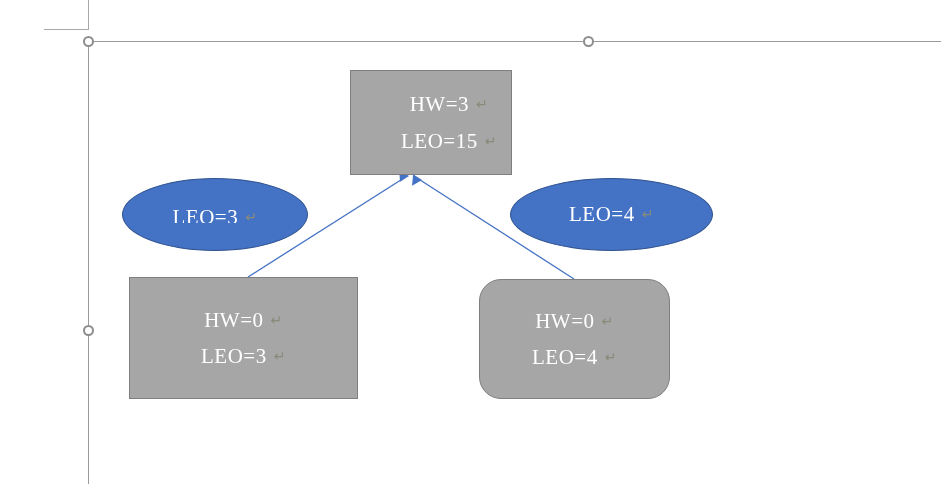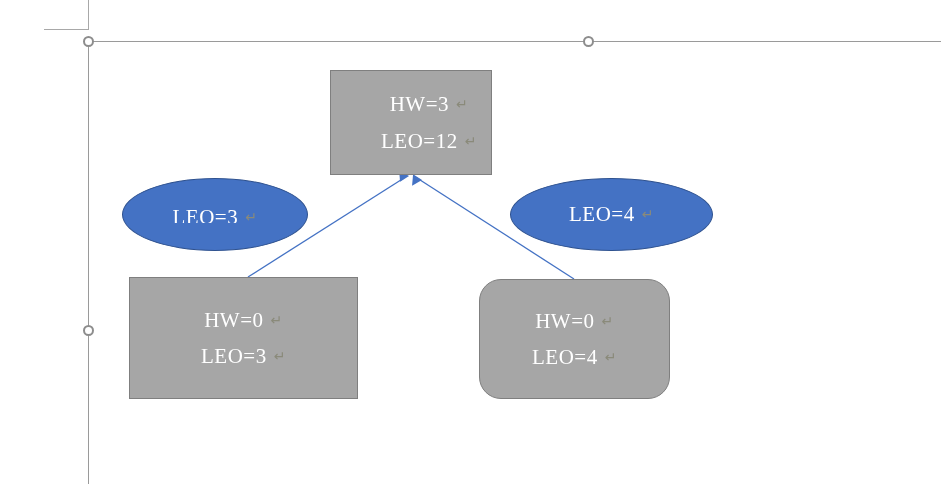--- a/index.html
+++ b/index.html
@@ -130,23 +130,23 @@
   <svg id="connectors" viewBox="0 0 941 484">
     <defs>
       <marker id="arrowUp" markerWidth="9" markerHeight="9" refX="4.5" refY="7.6" orient="auto" markerUnits="strokeWidth">
         <path d="M 4.5 0.6 L 8.6 8.4 L 0.4 8.4 Z" fill="#4472c4"></path>
       </marker>
     </defs>
     <line x1="248" y1="277" x2="404" y2="178" stroke="#4472c4" stroke-width="1.3" marker-end="url(#arrowUp)"></line>
     <line x1="574" y1="279" x2="417" y2="178" stroke="#4472c4" stroke-width="1.3" marker-end="url(#arrowUp)"></line>
   </svg>
 
-  <div class="shape box" style="left:330px; top:70px; width:162px; height:105px;padding-left:36px;">
+  <div class="shape box" style="left:350px; top:70px; width:162px; height:105px;padding-left:36px;">
     <span class="line"><span>HW=3</span><span class="pilcrow">↵</span></span>
-    <span class="line"><span>LEO=12</span><span class="pilcrow">↵</span></span>
+    <span class="line"><span>LEO=15</span><span class="pilcrow">↵</span></span>
   </div>
 
   <div class="shape ellipse" style="left:122px; top:178px; width:186px; height:73px;">
     <span class="clip-wrap">
       <span class="line"><span>LEO=3</span><span class="pilcrow">↵</span></span>
     </span>
   </div>
 
   <div class="shape ellipse" style="left:510px; top:178px; width:203px; height:73px;">
     <span class="line"><span>LEO=4</span><span class="pilcrow">↵</span></span>

